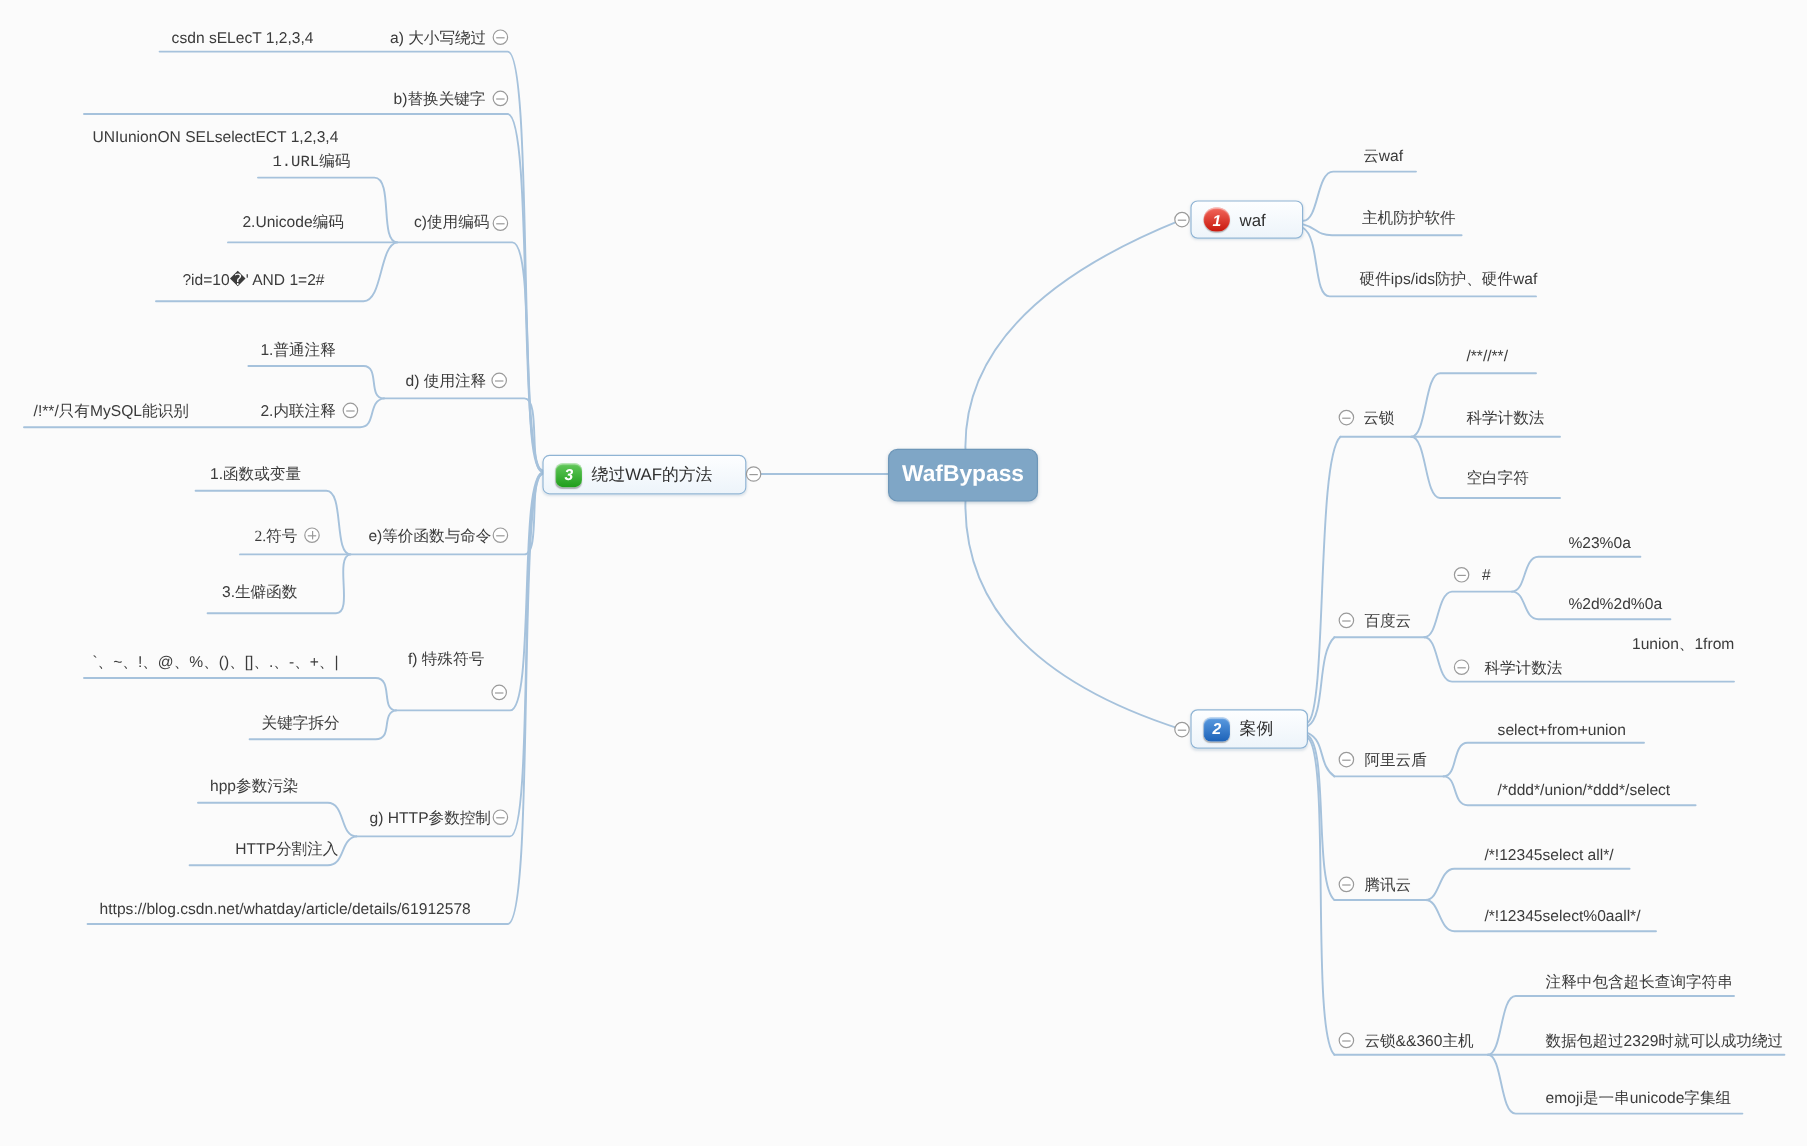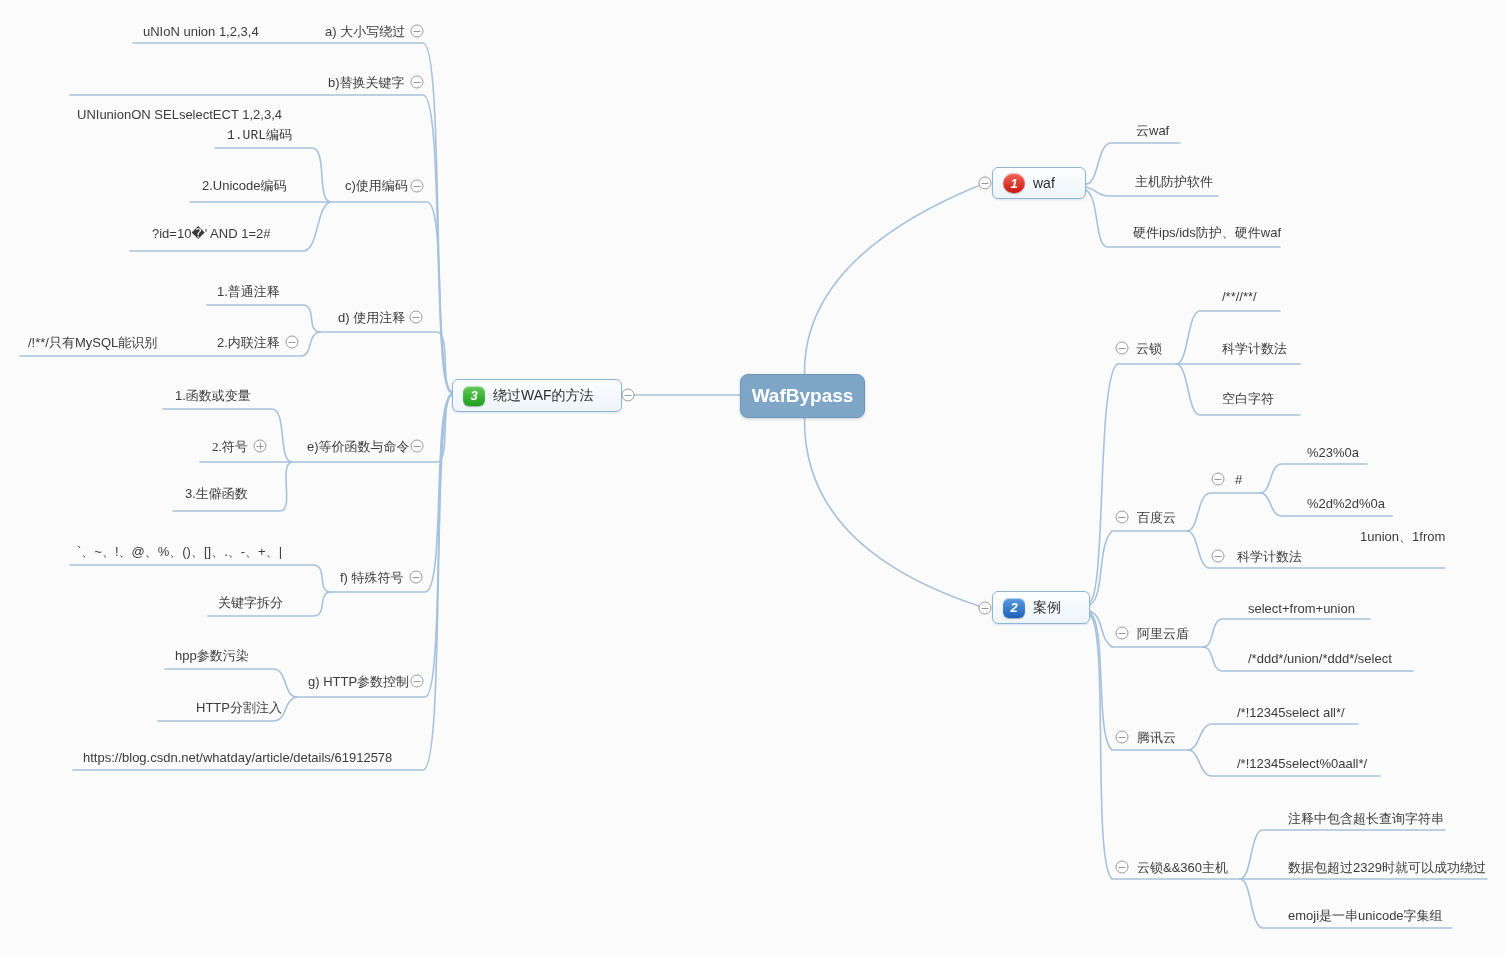--- a/index.html
+++ b/index.html
@@ -132,21 +132,21 @@
   <div class="node" style="left:992px;top:167px;width:94px;height:32px;">
     <span class="badge b1">1</span>
     <span class="nlabel">waf</span>
   </div>
 
   <div class="node" style="left:992px;top:591px;width:98px;height:33px;">
     <span class="badge b2">2</span>
     <span class="nlabel">案例</span>
   </div>
 
-  <div class="lbl" style="left:143px;top:31px;">uNIoN union 1,2,3,4</div>
+  <div class="lbl" style="left:143px;top:31px;">csdn sELecT 1,2,3,4</div>
   <div class="lbl" style="left:325px;top:31px;">a) 大小写绕过</div>
 
   <div class="lbl" style="left:77px;top:82px;margin-top:32px;">UNIunionON SELselectECT 1,2,3,4</div>
   <div class="lbl" style="left:328px;top:82px;">b)替换关键字</div>
 
   <div class="lbl" style="left:227px;top:135px;font-family:Liberation Mono, monospace;">1.URL编码</div>
   <div class="lbl" style="left:202px;top:185px;">2.Unicode编码</div>
   <div class="lbl" style="left:345px;top:185px;">c)使用编码</div>
   <div class="lbl" style="left:152px;top:233px;">?id=10�' AND 1=2#</div>
 
@@ -154,21 +154,21 @@
   <div class="lbl" style="left:338px;top:317px;">d) 使用注释</div>
   <div class="lbl" style="left:217px;top:342px;">2.内联注释</div>
   <div class="lbl" style="left:28px;top:342px;">/!**/只有MySQL能识别</div>
 
   <div class="lbl" style="left:175px;top:395px;">1.函数或变量</div>
   <div class="lbl" style="left:212px;top:446px;font-family:Liberation Serif, serif;">2.符号</div>
   <div class="lbl" style="left:307px;top:446px;">e)等价函数与命令</div>
   <div class="lbl" style="left:185px;top:493px;">3.生僻函数</div>
 
   <div class="lbl" style="left:77px;top:551px;">`、~、!、@、%、()、[]、.、-、+、|</div>
-  <div class="lbl" style="left:340px;top:577px;text-align:right;">f) 特殊符号</div>
+  <div class="lbl" style="left:340px;top:549px;text-align:right;">f) 特殊符号</div>
   <div class="lbl" style="left:218px;top:602px;">关键字拆分</div>
 
   <div class="lbl" style="left:175px;top:655px;">hpp参数污染</div>
   <div class="lbl" style="left:308px;top:681px;">g) HTTP参数控制</div>
   <div class="lbl" style="left:168px;top:707px;margin-left:28px;">HTTP分割注入</div>
 
   <div class="lbl" style="left:83px;top:757px;">https://blog.csdn.net/whatday/article/details/61912578</div>
 
   <div class="lbl" style="left:1136px;top:130px;">云waf</div>
   <div class="lbl" style="left:1135px;top:181px;">主机防护软件</div>

